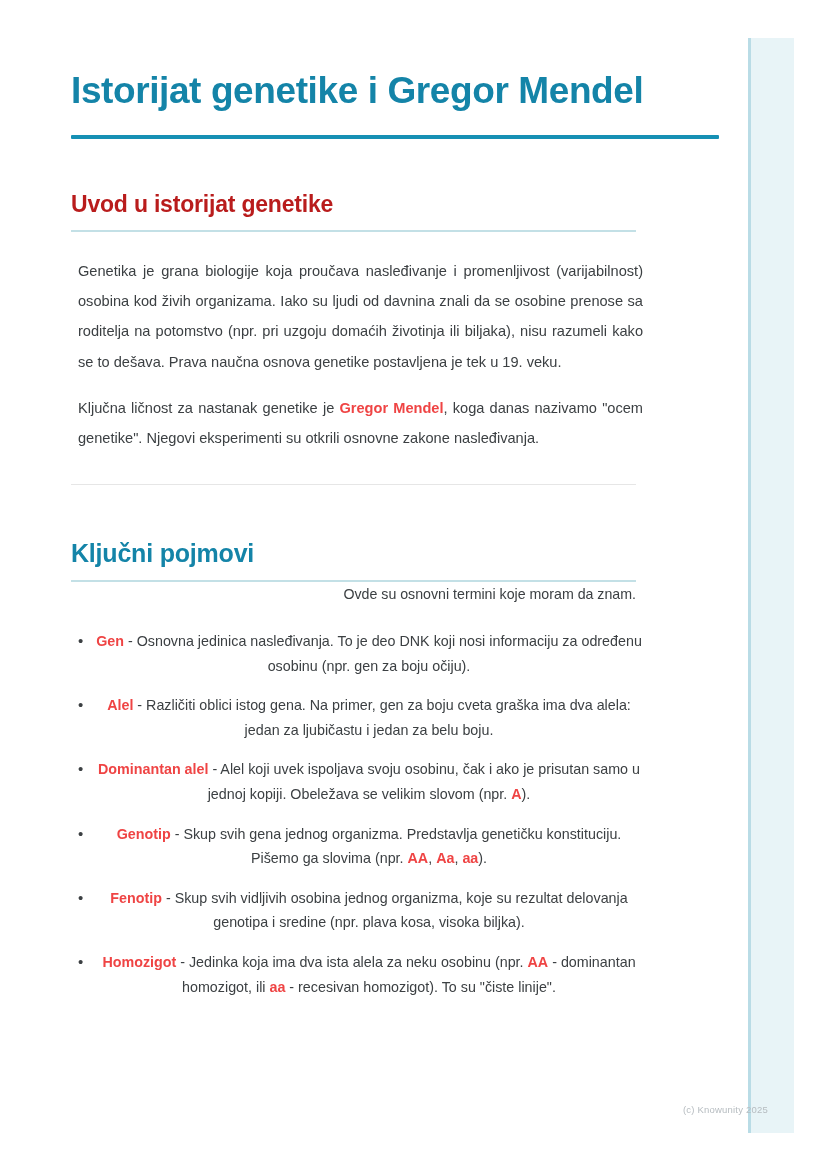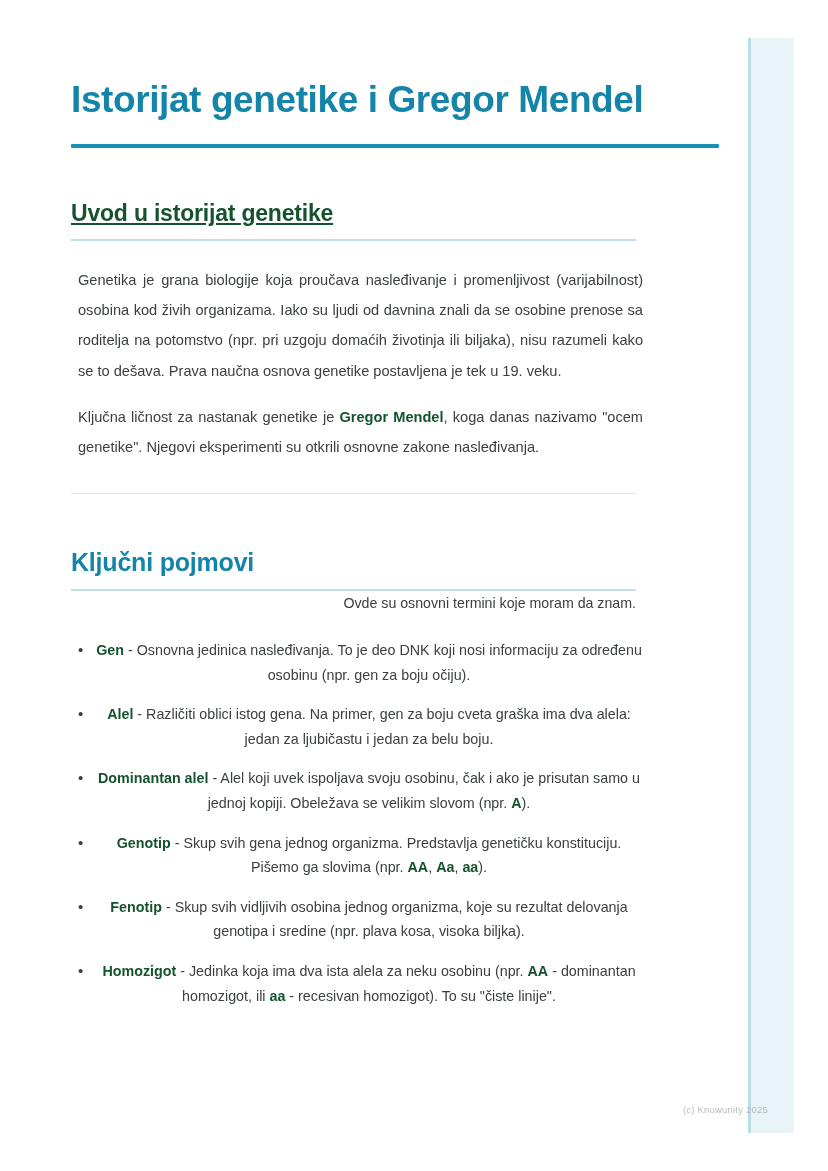--- a/index.html
+++ b/index.html
@@ -24,21 +24,21 @@
     width: 46px;
     height: 1095px;
     background: #e8f4f7;
     border-left: 3px solid #b9dce6;
     box-sizing: border-box;
   }
 
   
   .page {
     position: absolute;
-    top: 12px;
+    top: 3px;
     left: 0;
     width: 828px;
     padding: 0;
   }
 
   .content {
     margin: 0;
     padding: 62px 0 0 71px;
     width: 660px;
     box-sizing: content-box;
@@ -136,21 +136,21 @@
     content: "\2022";
     position: absolute;
     left: 7px;
     top: -1px;
     font-size: 15px;
     color: #3c4043;
     line-height: 1.72;
   }
   ul.term-list b, .body-text b, .bold {
     font-weight: 700;
-    color: #14532d;
+    color: #ef4444;
   }
 
   
   .footer-credit {
     position: absolute;
     left: 683px;
     top: 1104px;
     font-size: 9.5px;
     color: #b6bcc0;
     letter-spacing: 0.2px;
@@ -162,21 +162,21 @@
 
 <div class="side-strip" style="background: rgb(232, 244, 247); border-left-color: rgb(185, 220, 230);"></div>
 
 <div class="page">
   <div class="content">
 
     <h1 class="doc-title" id="doc-title" style="color: rgb(20, 132, 168);">Istorijat genetike i Gregor Mendel</h1>
     <div class="title-rule" style="background: rgb(22, 144, 180);"></div>
 
     <div class="section sec-intro">
-      <h2 class="section-title" style="color: #14532d; text-decoration: underline;">Uvod u istorijat genetike</h2>
+      <h2 class="section-title" style="color: #b91c1c;">Uvod u istorijat genetike</h2>
       <div class="section-rule" style="background: rgb(195, 224, 230);"></div>
 
       <div class="para-block">
         <p class="body-text" id="para-0"><span>Genetika je grana biologije koja proučava nasleđivanje i promenljivost (varijabilnost) osobina kod živih organizama. Iako su ljudi od davnina znali da se osobine prenose sa roditelja na potomstvo (npr. pri uzgoju domaćih životinja ili biljaka), nisu razumeli kako se to dešava. Prava naučna osnova genetike postavljena je tek u 19. veku.</span></p>
         <p class="body-text" id="para-1"><span>Ključna ličnost za nastanak genetike je </span><b>Gregor Mendel</b><span>, koga danas nazivamo "ocem genetike". Njegovi eksperimenti su otkrili osnovne zakone nasleđivanja.</span></p>
       </div>
     </div>
 
     <div class="divider"></div>
 

